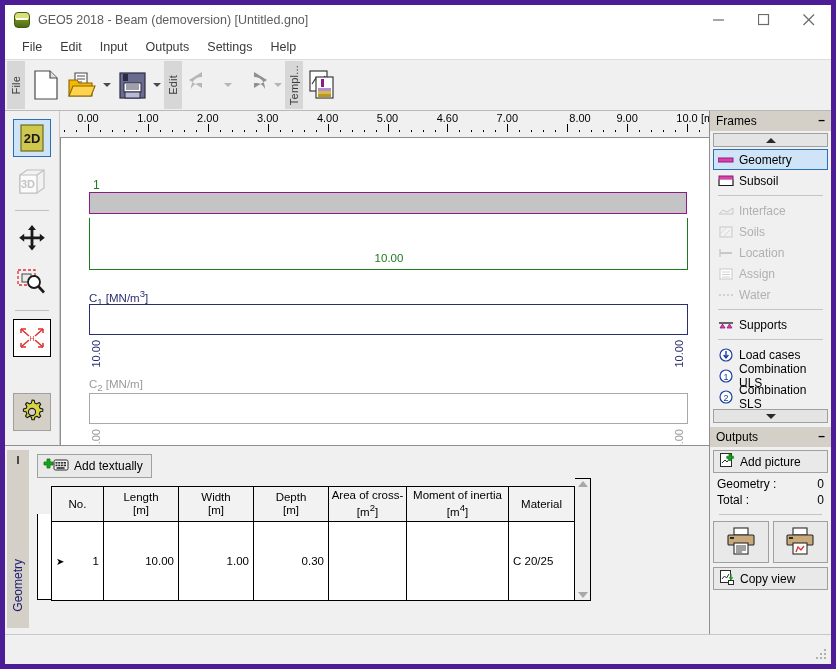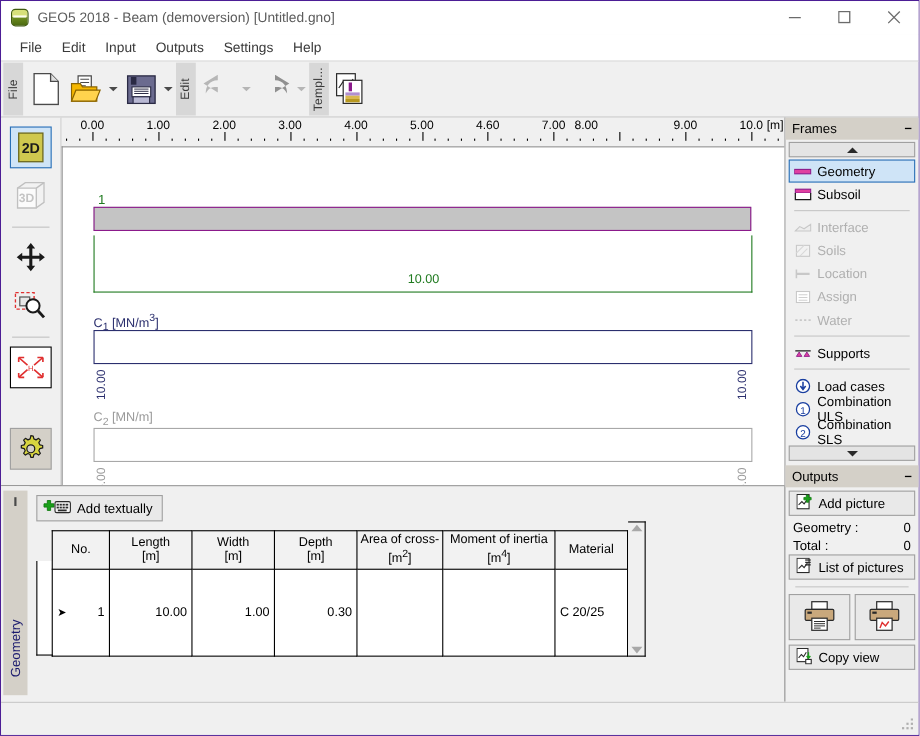--- a/index.html
+++ b/index.html
@@ -7,21 +7,21 @@
     width: 836px; height: 669px;
     font-family: "Liberation Sans", sans-serif;
     font-size: 12px;
     background: #f0f0f0;
     overflow: hidden;
   }
   #app {
     position: relative;
     width: 836px; height: 669px;
     background: #f0f0f0;
-    border: 1px solid #4c1d95;
+    border: 5px solid #4c1d95;
     display: flex; flex-direction: column;
   }
 
   
   .titlebar {
     height: 30px; background: #ffffff;
     display: flex; align-items: center;
     flex: 0 0 auto;
   }
   .app-icon {
@@ -429,21 +429,21 @@
               <div class="rlabel" style="left: 207.7px;">3.00</div>
               <div class="tick maj" style="left: 207.7px;"></div>
               <div class="rlabel" style="left: 267.6px;">4.00</div>
               <div class="tick maj" style="left: 267.6px;"></div>
               <div class="rlabel" style="left: 327.5px;">5.00</div>
               <div class="tick maj" style="left: 327.5px;"></div>
               <div class="rlabel" style="left: 387.4px;">4.60</div>
               <div class="tick maj" style="left: 387.4px;"></div>
               <div class="rlabel" style="left: 447.3px;">7.00</div>
               <div class="tick maj" style="left: 447.3px;"></div>
-              <div class="rlabel" style="left: 477px;">8.00</div>
+              <div class="rlabel" style="left: 520px;">8.00</div>
               <div class="tick maj" style="left: 507.2px;"></div>
               <div class="rlabel" style="left: 567.1px;">9.00</div>
               <div class="tick maj" style="left: 567.1px;"></div>
               <div class="rlabel" style="left: 627px;">10.0</div>
               <div class="tick maj" style="left: 627px;"></div>
               <div class="tick min" style="left: 4.04px;"></div>
               <div class="tick min" style="left: 16.02px;"></div>
               <div class="tick min" style="left: 39.98px;"></div>
               <div class="tick min" style="left: 51.96px;"></div>
               <div class="tick min" style="left: 63.94px;"></div>
@@ -770,34 +770,20 @@
           <span>Add picture</span>
         </div>
         <div class="out-row">
           <span>Geometry :</span>
           <span class="v">0</span>
         </div>
         <div class="out-row">
           <span>Total :</span>
           <span class="v">0</span>
         </div>
-        <div class="out-btn">
-          <span>
-            <svg width="15" height="15" viewBox="0 0 15 15">
-              <rect x="0.5" y="0.5" width="11" height="13" fill="#fff" stroke="#2a2a2a" stroke-width="1"></rect>
-              <path d="M2 10 l3 -3 l2 2 l3 -4" fill="none" stroke="#2a2a2a" stroke-width="1"></path>
-              <g fill="#2a2a2a">
-                  <rect x="8" y="1.5" width="5" height="1.2"></rect>
-                  <rect x="8" y="3.7" width="5" height="1.2"></rect>
-                  <rect x="8" y="5.9" width="5" height="1.2"></rect>
-                </g>
-            </svg>
-          </span>
-          <span>List of pictures</span>
-        </div>
 
         <div class="out-sep"></div>
 
         <div class="print-row">
           <div class="print-btn">
             <span>
               <svg width="30" height="28" viewBox="0 0 30 28">
                 <rect x="8" y="1" width="14" height="7" fill="#fff" stroke="#2a2a2a" stroke-width="1.1"></rect>
                 <rect x="2" y="8" width="26" height="10" rx="1" fill="#c9a87c" stroke="#2a2a2a" stroke-width="1.1"></rect>
                 <rect x="4" y="10" width="4" height="2" fill="#2a2a2a"></rect>

